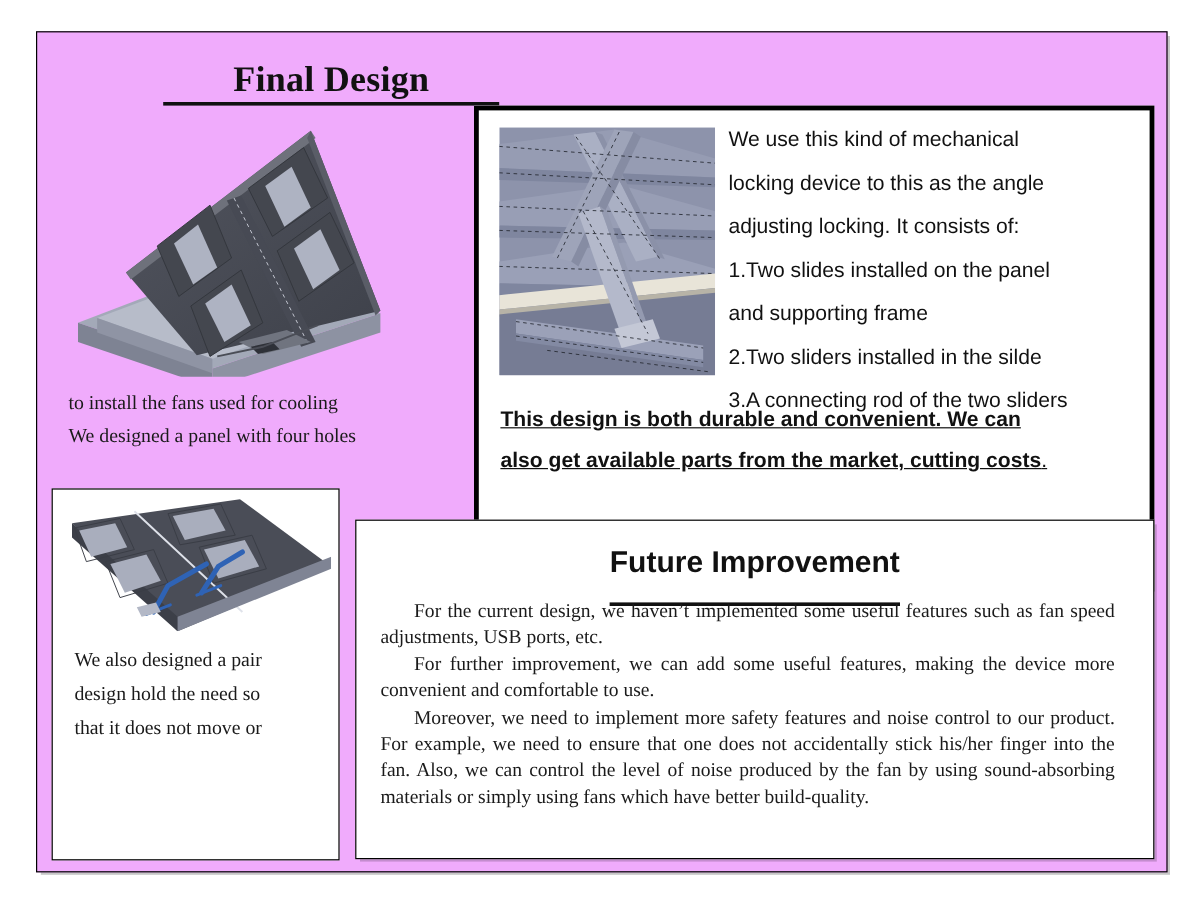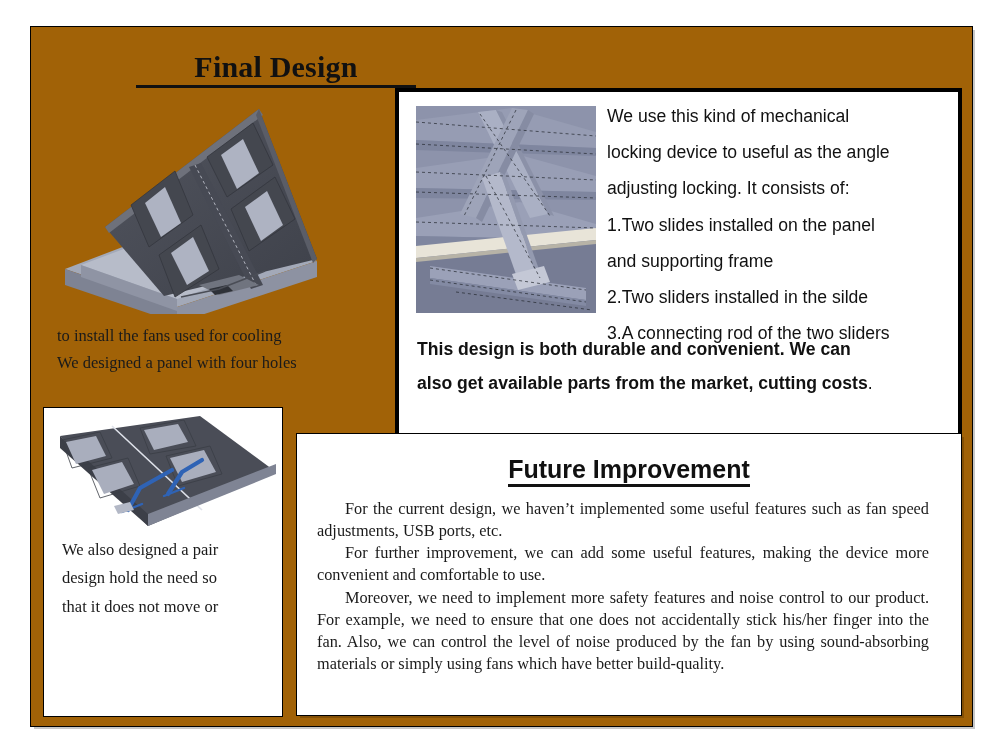--- a/index.html
+++ b/index.html
@@ -7,21 +7,21 @@
     width:1000px;height:750px;
     background:#ffffff;
     font-family:"Liberation Serif", serif;
     overflow:hidden;
   }
   #slide{
     position:absolute;
     left:30px; top:26px;
     width:943px; height:701px;
     border:1.6px solid #000000;
-    background:#a16207;
+    background:#f0abfc;
     box-shadow:3px 3px 0 -1px rgba(0,0,0,0.22);
     box-sizing:border-box;
   }
 
   
   #final-design-title{
     position:absolute;
     left:105px; top:24px;
     width:280px;
     text-align:center;
@@ -107,20 +107,21 @@
   #mech-text .ln{white-space:nowrap;}
   #mech-conclusion{
     position:absolute;
     left:18px; top:240px;
     width:538px;
     font-family:"Liberation Sans", sans-serif;
     font-weight:bold;
     font-size:17.6px;
     line-height:1.95;
     color:#111;
+    text-decoration:underline;
   }
   #mech-conclusion .ln{white-space:nowrap;}
   #mech-conclusion .nb{font-weight:normal;}
 
   
   #future-box{
     position:absolute;
     left:265px; top:406px;
     width:666px; height:283px;
     border:1.3px solid #000;
@@ -134,21 +135,21 @@
     width:100%;
     text-align:center;
     font-family:"Liberation Sans", sans-serif;
     font-weight:bold;
     font-size:25px;
     color:#111;
     line-height:1.1;
   }
   #future-title span{
     border-bottom:3px solid #111;
-    padding-bottom:1px;
+    padding-bottom:19px;
   }
   #future-body{
     position:absolute;
     left:20px; top:64px;
     width:628px;
     font-family:"Liberation Serif", serif;
     font-size:16.3px;
     line-height:1.36;
     color:#1a1a1a;
   }
@@ -303,21 +304,21 @@
           <line x1="100" y1="4" x2="48" y2="110"></line>
           <line x1="70" y1="70" x2="124" y2="172"></line>
           <line x1="14" y1="162" x2="170" y2="184"></line>
           <line x1="14" y1="174" x2="170" y2="196"></line>
           <line x1="40" y1="186" x2="176" y2="204"></line>
         </g>
       </svg>
     </div>
     <div id="mech-text">
       <div class="ln">We use this kind of mechanical</div>
-      <div class="ln">locking device to useful as the angle</div>
+      <div class="ln">locking device to this as the angle</div>
       <div class="ln">adjusting locking. It consists of:</div>
       <div class="ln">1.Two slides installed on the panel</div>
       <div class="ln">and supporting frame</div>
       <div class="ln">2.Two sliders installed in the silde</div>
       <div class="ln">3.A connecting rod of the two sliders</div>
     </div>
     <div id="mech-conclusion">
       <div class="ln">This design is both durable and convenient. We can</div>
       <div class="ln"><span>also get available parts from the market, cutting costs</span><span class="nb">.</span></div>
     </div>

